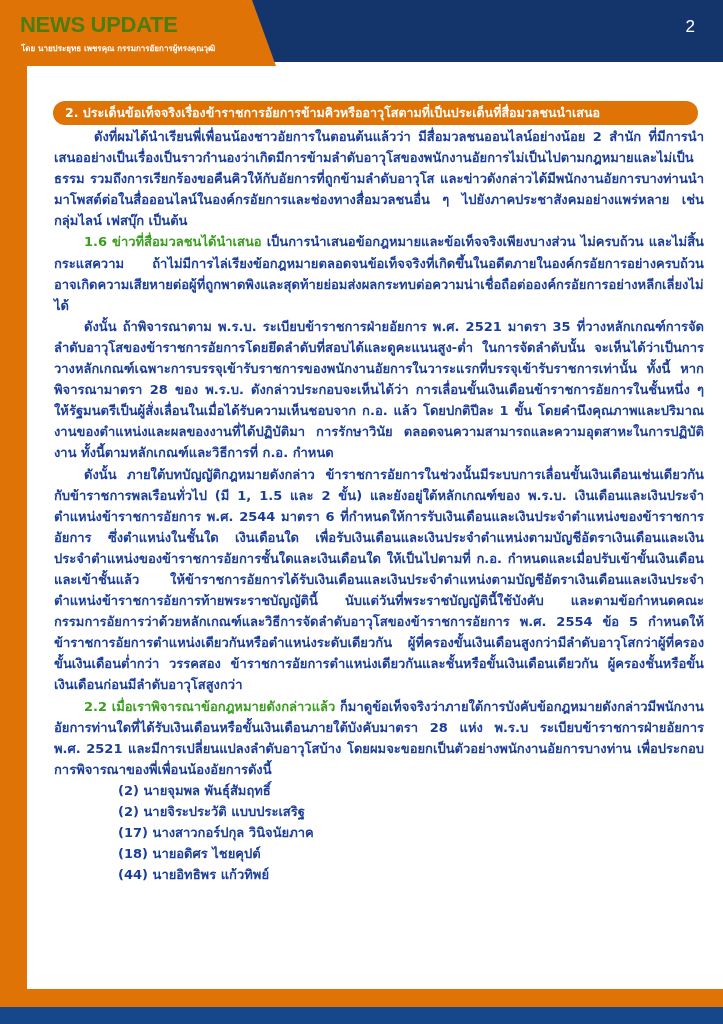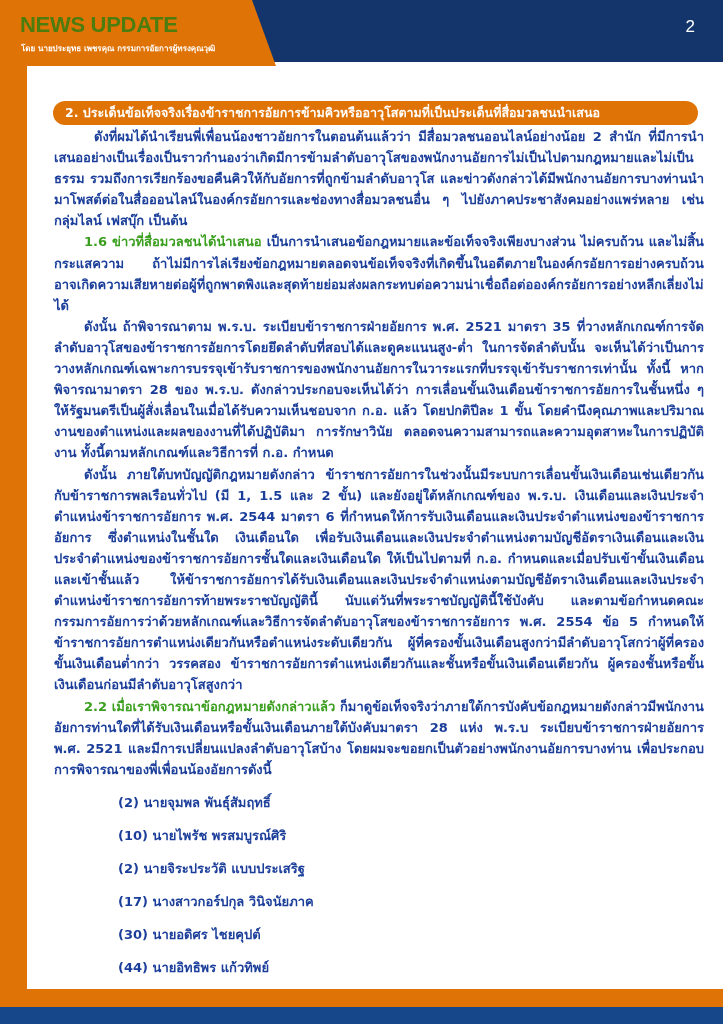--- a/index.html
+++ b/index.html
@@ -53,21 +53,21 @@
     position: absolute; left: 54px; top: 126px; width: 650px;
     color: #1b3e9a; font-size: 13px; font-weight: bold;
     line-height: 21.1px;
   }
   .content p { margin: 0; text-align: justify; text-align-last: left; }
   .indent1 { text-indent: 40px; }
   .indent2 { text-indent: 30px; }
   .indent3 { text-indent: 48px; }
   .green { color: #3a9e1e; }
   .names { margin: 0; padding: 0 0 0 64px; list-style: none; }
-  .names li { line-height: 21.1px; margin-top: 12px; }
+  .names li { line-height: 21.1px; }
 </style>
 </head>
 <body>
 
 <div class="top-bar"></div>
 <div class="orange-tab"></div>
 <div class="left-bar"></div>
 <div class="bottom-orange"></div>
 <div class="bottom-blue"></div>
 
@@ -78,19 +78,18 @@
 <div class="section-header">2. ประเด็นข้อเท็จจริงเรื่องข้าราชการอัยการข้ามคิวหรืออาวุโสตามที่เป็นประเด็นที่สื่อมวลชนนำเสนอ</div>
 
 <div class="content">
   <p class="indent1">ดังที่ผมได้นำเรียนพี่เพื่อนน้องชาวอัยการในตอนต้นแล้วว่า มีสื่อมวลชนออนไลน์อย่างน้อย 2 สำนัก ที่มีการนำเสนออย่างเป็นเรื่องเป็นราวกำนองว่าเกิดมีการข้ามลำดับอาวุโสของพนักงานอัยการไม่เป็นไปตามกฎหมายและไม่เป็นธรรม รวมถึงการเรียกร้องขอคืนคิวให้กับอัยการที่ถูกข้ามลำดับอาวุโส และข่าวดังกล่าวได้มีพนักงานอัยการบางท่านนำมาโพสต์ต่อในสื่อออนไลน์ในองค์กรอัยการและช่องทางสื่อมวลชนอื่น ๆ ไปยังภาคประชาสังคมอย่างแพร่หลาย เช่น กลุ่มไลน์ เฟสบุ๊ก เป็นต้น</p>
   <p class="indent2"><span class="green">1.6 ข่าวที่สื่อมวลชนได้นำเสนอ</span><span> เป็นการนำเสนอข้อกฎหมายและข้อเท็จจริงเพียงบางส่วน ไม่ครบถ้วน และไม่สิ้นกระแสความ ถ้าไม่มีการไล่เรียงข้อกฎหมายตลอดจนข้อเท็จจริงที่เกิดขึ้นในอดีตภายในองค์กรอัยการอย่างครบถ้วน อาจเกิดความเสียหายต่อผู้ที่ถูกพาดพิงและสุดท้ายย่อมส่งผลกระทบต่อความน่าเชื่อถือต่อองค์กรอัยการอย่างหลีกเลี่ยงไม่ได้</span></p>
   <p class="indent2">ดังนั้น ถ้าพิจารณาตาม พ.ร.บ. ระเบียบข้าราชการฝ่ายอัยการ พ.ศ. 2521 มาตรา 35 ที่วางหลักเกณฑ์การจัดลำดับอาวุโสของข้าราชการอัยการโดยยึดลำดับที่สอบได้และดูคะแนนสูง-ต่ำ ในการจัดลำดับนั้น จะเห็นได้ว่าเป็นการวางหลักเกณฑ์เฉพาะการบรรจุเข้ารับราชการของพนักงานอัยการในวาระแรกที่บรรจุเข้ารับราชการเท่านั้น ทั้งนี้ หากพิจารณามาตรา 28 ของ พ.ร.บ. ดังกล่าวประกอบจะเห็นได้ว่า การเลื่อนขั้นเงินเดือนข้าราชการอัยการในชั้นหนึ่ง ๆ ให้รัฐมนตรีเป็นผู้สั่งเลื่อนในเมื่อได้รับความเห็นชอบจาก ก.อ. แล้ว โดยปกติปีละ 1 ขั้น โดยคำนึงคุณภาพและปริมาณงานของตำแหน่งและผลของงานที่ได้ปฏิบัติมา การรักษาวินัย ตลอดจนความสามารถและความอุตสาหะในการปฏิบัติงาน ทั้งนี้ตามหลักเกณฑ์และวิธีการที่ ก.อ. กำหนด</p>
   <p class="indent2">ดังนั้น ภายใต้บทบัญญัติกฎหมายดังกล่าว ข้าราชการอัยการในช่วงนั้นมีระบบการเลื่อนขั้นเงินเดือนเช่นเดียวกันกับข้าราชการพลเรือนทั่วไป (มี 1, 1.5 และ 2 ขั้น) และยังอยู่ใต้หลักเกณฑ์ของ พ.ร.บ. เงินเดือนและเงินประจำตำแหน่งข้าราชการอัยการ พ.ศ. 2544 มาตรา 6 ที่กำหนดให้การรับเงินเดือนและเงินประจำตำแหน่งของข้าราชการอัยการ ซึ่งตำแหน่งในชั้นใด เงินเดือนใด เพื่อรับเงินเดือนและเงินประจำตำแหน่งตามบัญชีอัตราเงินเดือนและเงินประจำตำแหน่งของข้าราชการอัยการชั้นใดและเงินเดือนใด ให้เป็นไปตามที่ ก.อ. กำหนดและเมื่อปรับเข้าขั้นเงินเดือนและเข้าชั้นแล้ว ให้ข้าราชการอัยการได้รับเงินเดือนและเงินประจำตำแหน่งตามบัญชีอัตราเงินเดือนและเงินประจำตำแหน่งข้าราชการอัยการท้ายพระราชบัญญัตินี้ นับแต่วันที่พระราชบัญญัตินี้ใช้บังคับ และตามข้อกำหนดคณะกรรมการอัยการว่าด้วยหลักเกณฑ์และวิธีการจัดลำดับอาวุโสของข้าราชการอัยการ พ.ศ. 2554 ข้อ 5 กำหนดให้ข้าราชการอัยการตำแหน่งเดียวกันหรือตำแหน่งระดับเดียวกัน ผู้ที่ครองขั้นเงินเดือนสูงกว่ามีลำดับอาวุโสกว่าผู้ที่ครองขั้นเงินเดือนต่ำกว่า วรรคสอง ข้าราชการอัยการตำแหน่งเดียวกันและชั้นหรือขั้นเงินเดือนเดียวกัน ผู้ครองชั้นหรือขั้นเงินเดือนก่อนมีลำดับอาวุโสสูงกว่า</p>
   <p class="indent2"><span class="green">2.2 เมื่อเราพิจารณาข้อกฎหมายดังกล่าวแล้ว</span><span> ก็มาดูข้อเท็จจริงว่าภายใต้การบังคับข้อกฎหมายดังกล่าวมีพนักงานอัยการท่านใดที่ได้รับเงินเดือนหรือขั้นเงินเดือนภายใต้บังคับมาตรา 28 แห่ง พ.ร.บ ระเบียบข้าราชการฝ่ายอัยการ พ.ศ. 2521 และมีการเปลี่ยนแปลงลำดับอาวุโสบ้าง โดยผมจะขอยกเป็นตัวอย่างพนักงานอัยการบางท่าน เพื่อประกอบการพิจารณาของพี่เพื่อนน้องอัยการดังนี้</span></p>
   <ul class="names">
     <li>(2) นายจุมพล พันธุ์สัมฤทธิ์</li>
-    <li>(10) นายไพรัช พรสมบูรณ์ศิริ</li>
     <li>(2) นายจิระประวัติ แบบประเสริฐ</li>
     <li>(17) นางสาวกอร์ปกุล วินิจนัยภาค</li>
-    <li>(30) นายอดิศร ไชยคุปต์</li>
+    <li>(18) นายอดิศร ไชยคุปต์</li>
     <li>(44) นายอิทธิพร แก้วทิพย์</li>
   </ul>
 </div>
 
 </body></html>

